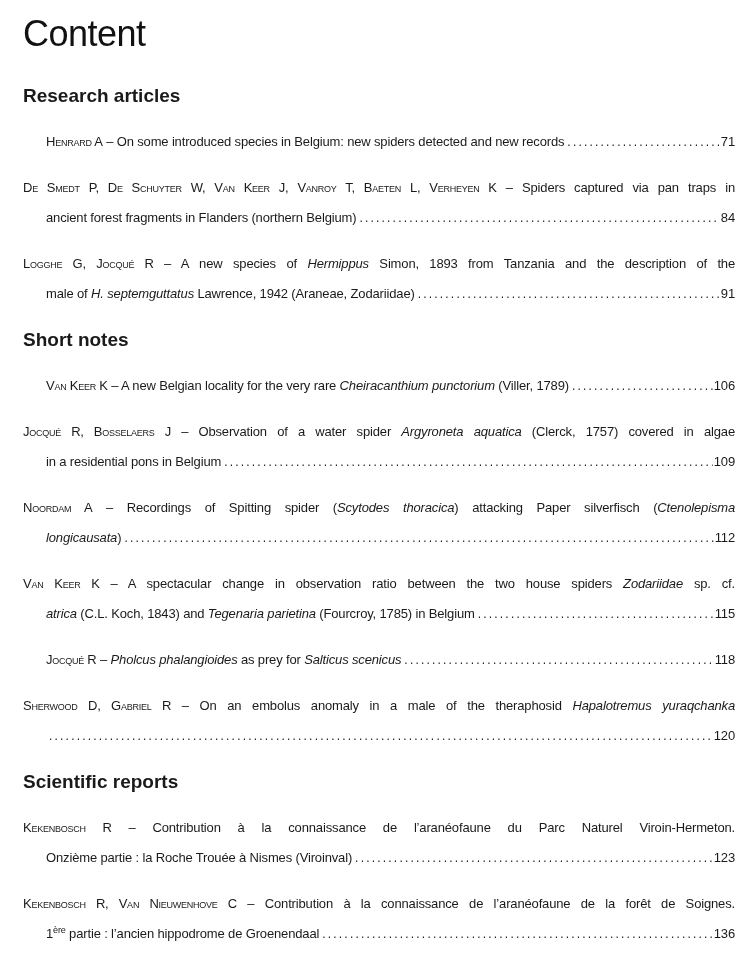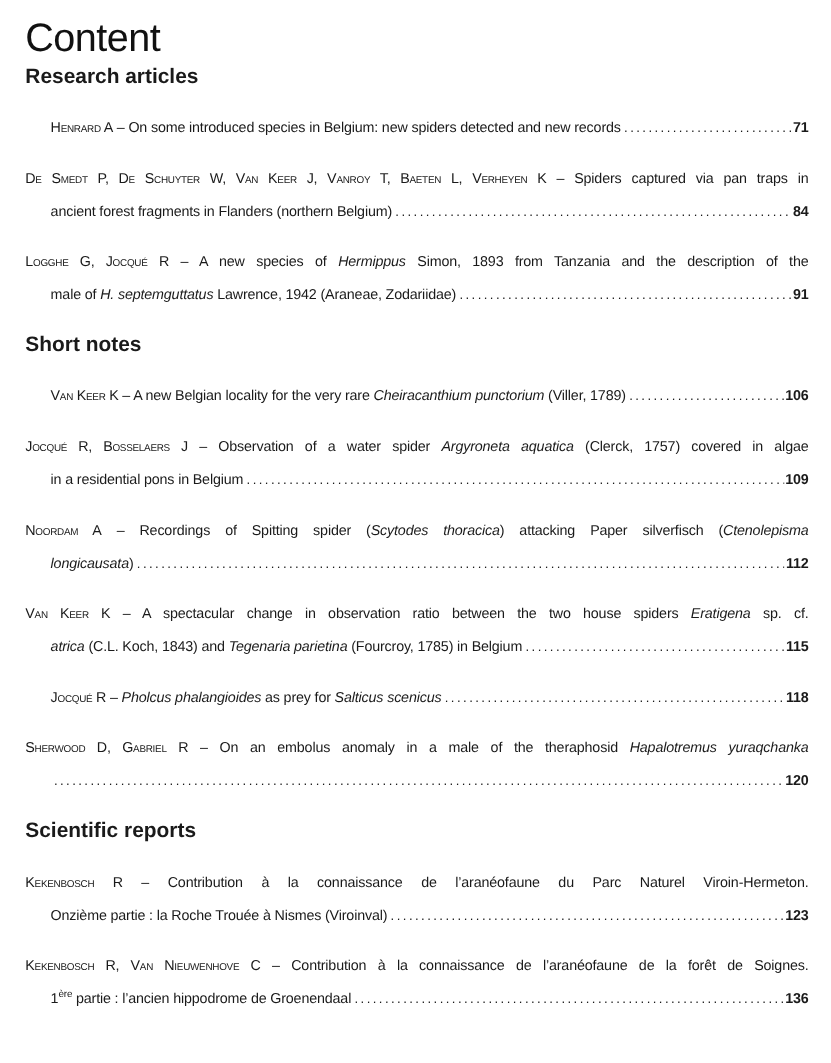--- a/index.html
+++ b/index.html
@@ -10,20 +10,21 @@
     overflow: hidden;
     font-family: "Liberation Sans", sans-serif;
     color: #1a1a1a;
     padding: 12px 20px 0 23px;
   }
   .title {
     font-size: 36px;
     font-weight: 400;
     color: #111111;
     line-height: 1.2;
+    margin-bottom: 26px;
     letter-spacing: -0.5px;
   }
   .section-heading {
     font-size: 19px;
     font-weight: 700;
     line-height: 30px;
     margin-bottom: 16px;
   }
   .entry {
     font-size: 13px;
@@ -47,21 +48,21 @@
     white-space: nowrap;
     margin: 0 1px 0 3px;
     min-width: 10px;
   }
   .leader::after {
     content: "........................................................................................................................................................................................................................................................";
     font-size: 12px;
     letter-spacing: 2.2px;
     color: #1a1a1a;
   }
-  .page-num { font-weight: 700; flex: 0 0 auto; text-align: right; }
+  .page-num { font-weight: 400; flex: 0 0 auto; text-align: right; }
   .sc { font-variant: small-caps; letter-spacing: -0.25px; }
   .it { font-style: italic; }
   .sup { vertical-align: super; font-size: 9px; line-height: 0; }
 </style>
 </head>
 <body>
 
 <div class="page">
   <h1 class="title">Content</h1>
   <div id="sections-root">
@@ -110,21 +111,21 @@
         </div>
         <div class="entry">
           <div class="line jline"><span class="sc">Noordam A</span><span> – Recordings of Spitting spider (</span><span class="it">Scytodes thoracica</span><span>) attacking Paper silverfisch (</span><span class="it">Ctenolepisma</span></div>
           <div class="line lline">
             <span class="text"><span class="it">longicausata</span><span>)</span></span>
             <span class="leader"></span>
             <span class="page-num">112</span>
           </div>
         </div>
         <div class="entry">
-          <div class="line jline"><span class="sc">Van Keer K</span><span> – A spectacular change in observation ratio between the two house spiders </span><span class="it">Eratigena</span><span> sp. cf.</span></div>
+          <div class="line jline"><span class="sc">Van Keer K</span><span> – A spectacular change in observation ratio between the two house spiders </span><span class="it">Zodariidae</span><span> sp. cf.</span></div>
           <div class="line lline">
             <span class="text"><span class="it">atrica</span><span> (C.L. Koch, 1843) and </span><span class="it">Tegenaria parietina</span><span> (Fourcroy, 1785) in Belgium</span></span>
             <span class="leader"></span>
             <span class="page-num">115</span>
           </div>
         </div>
         <div class="entry">
           <div class="line lline">
             <span class="text"><span class="sc">Jocqué R</span><span> – </span><span class="it">Pholcus phalangioides</span><span> as prey for </span><span class="it">Salticus scenicus</span></span>
             <span class="leader"></span>

